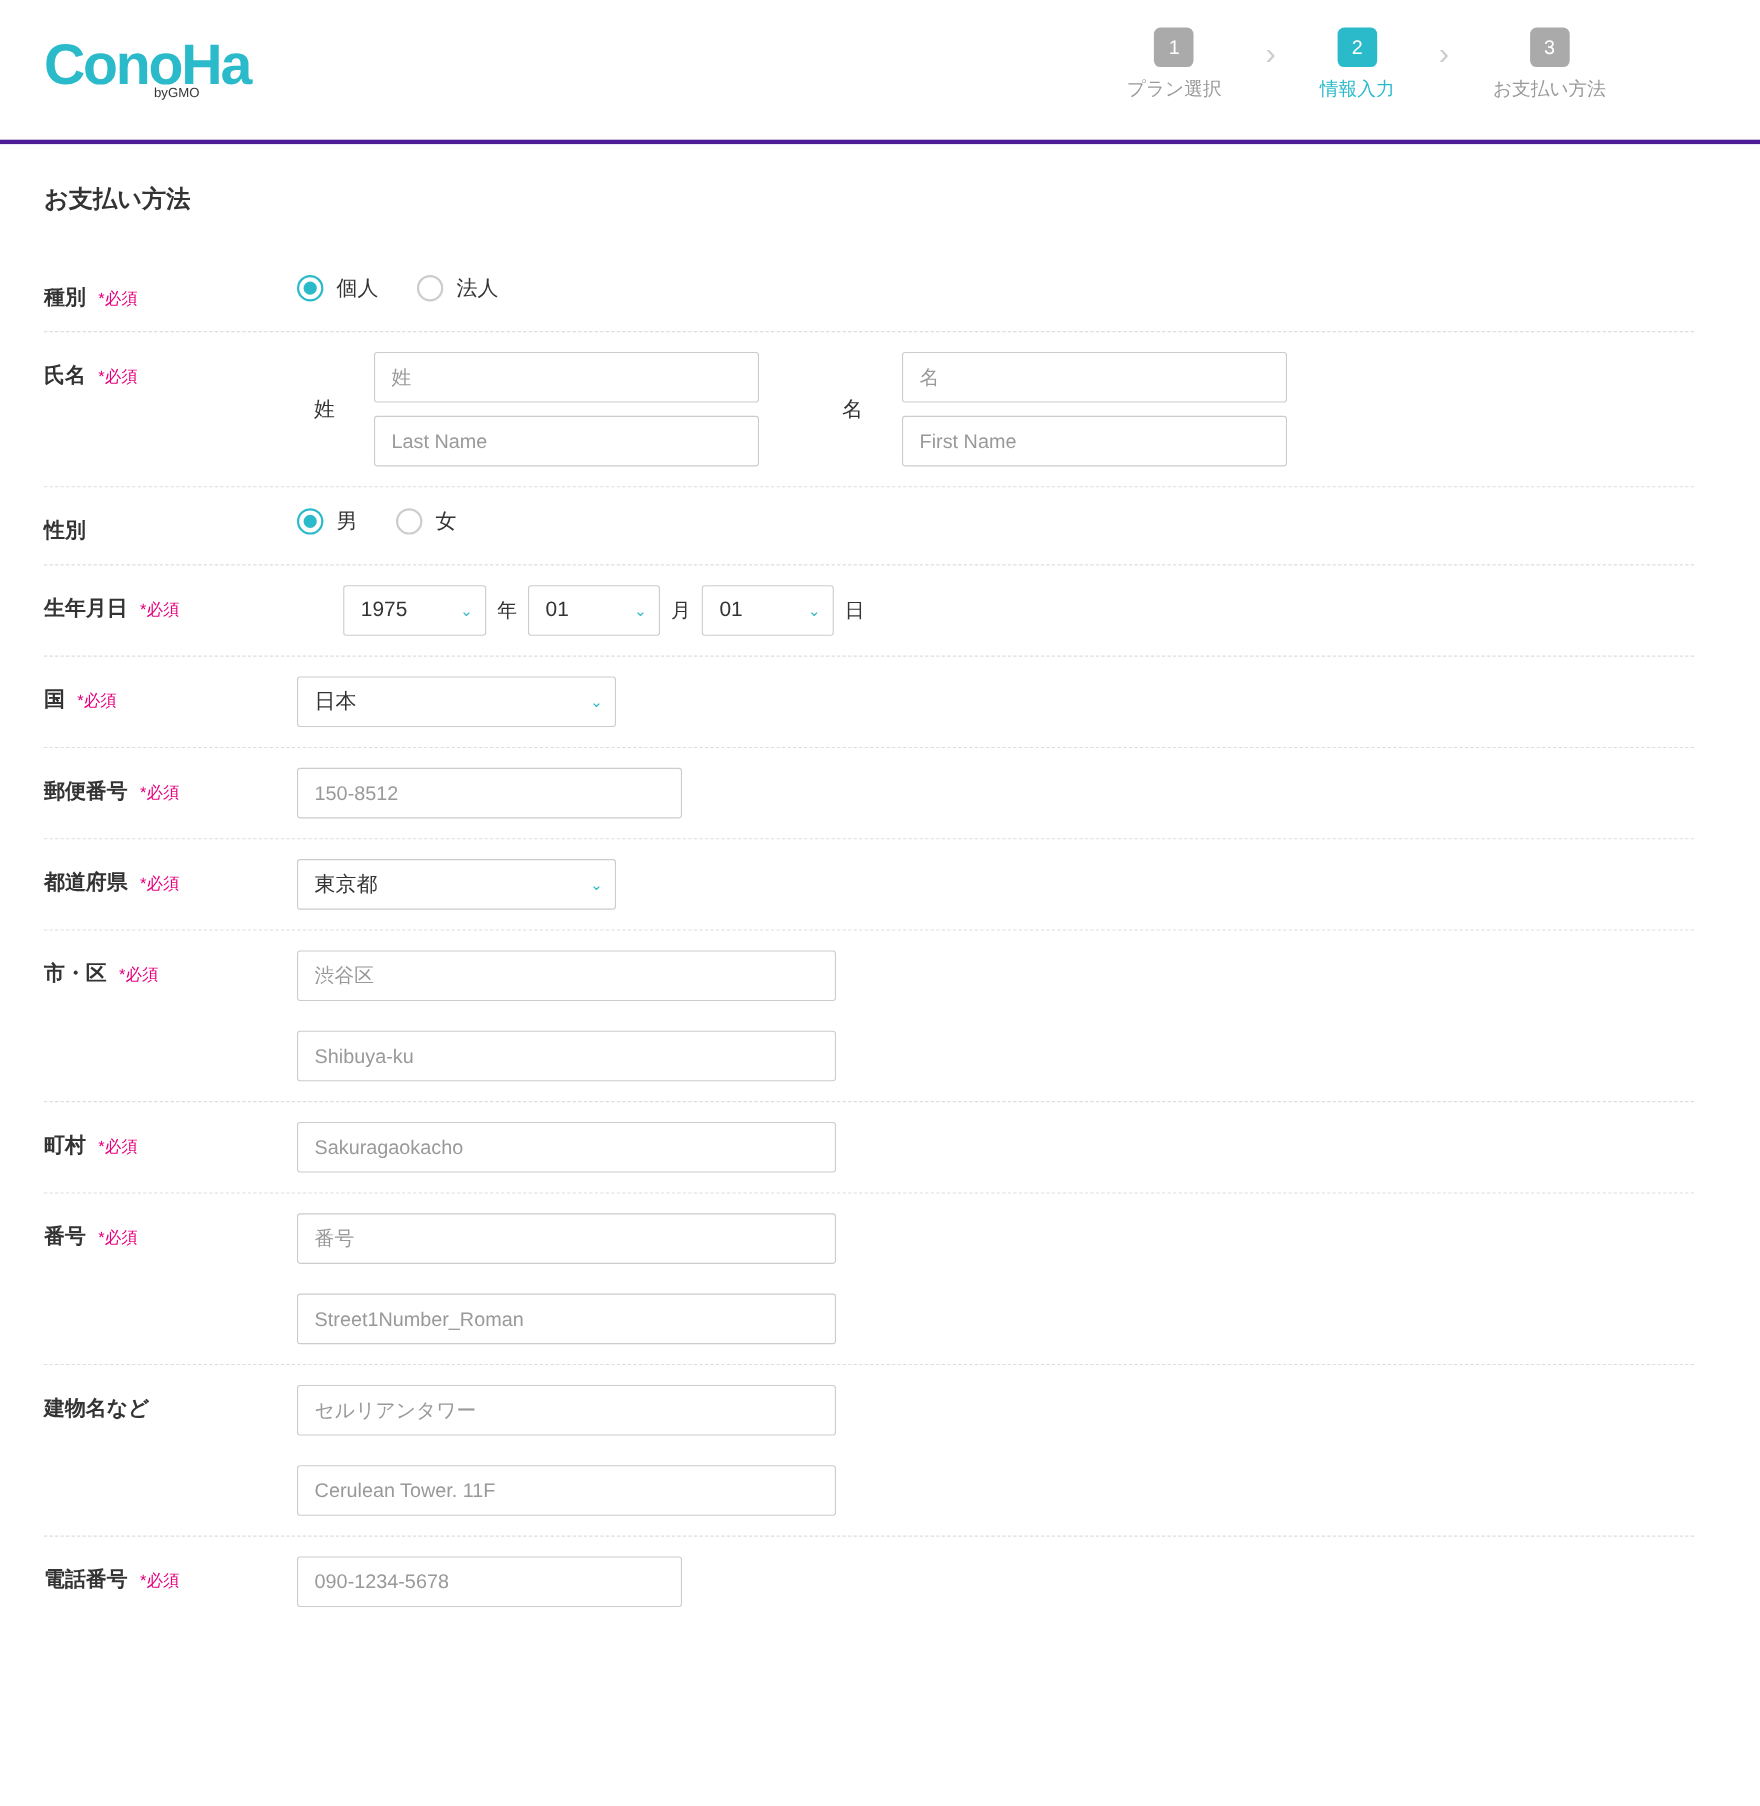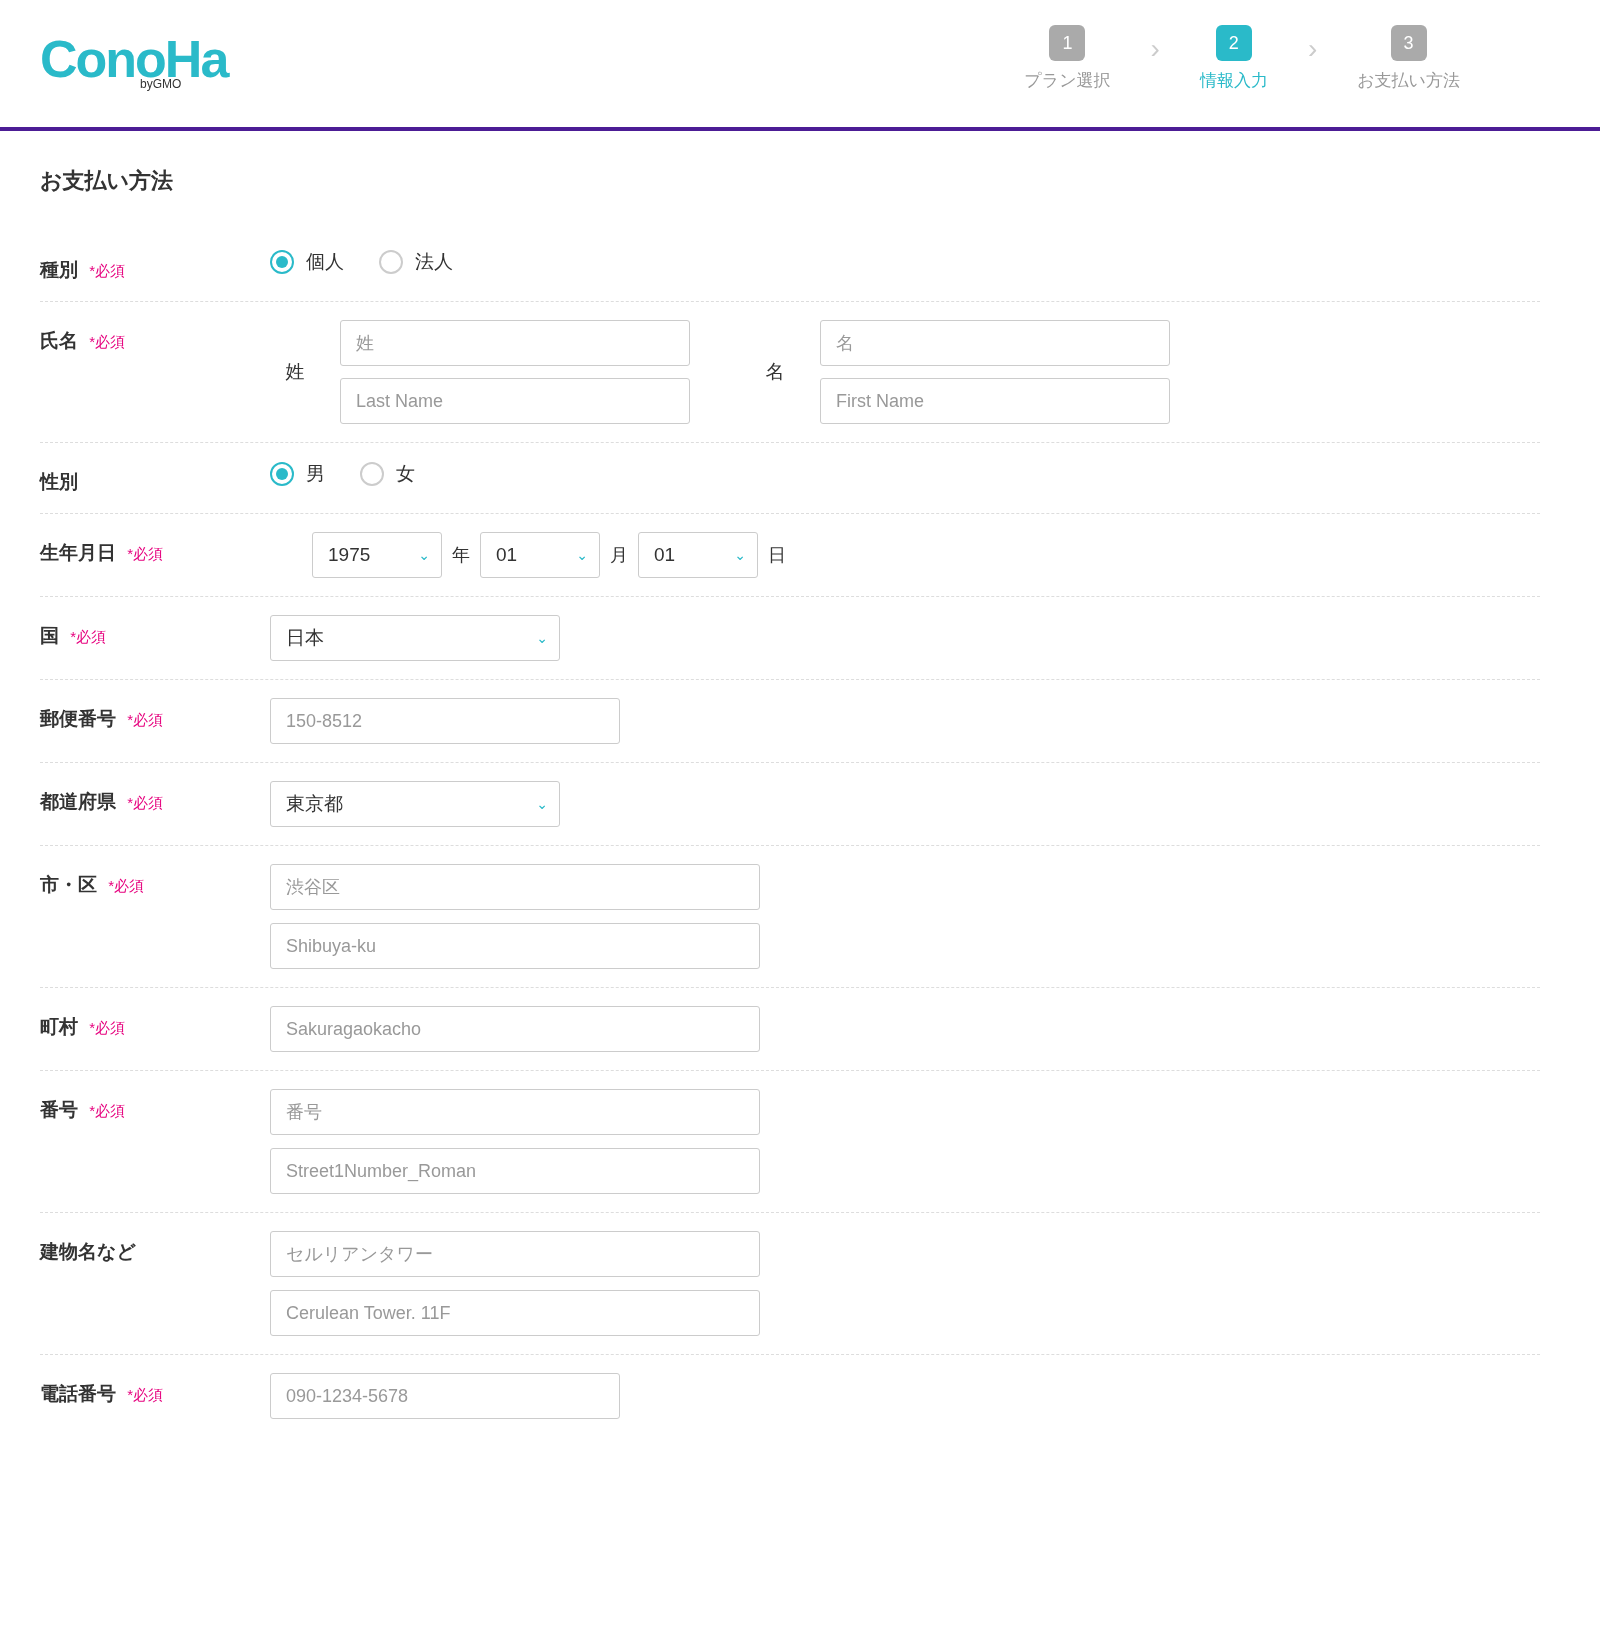--- a/index.html
+++ b/index.html
@@ -213,21 +213,21 @@
       align-items: center;
       gap: 10px;
       margin-left: 42px;
     }
     .date-unit {
       font-size: 18px;
     }
     .stacked-inputs {
       display: flex;
       flex-direction: column;
-      gap: 13px;
+      gap: 27px;
       align-items: flex-end;
     }
   </style>
 </head>
 <body>
 
 <div class="header">
   <div class="logo">
     <span>ConoHa</span>
     <span class="gmo">byGMO</span>

